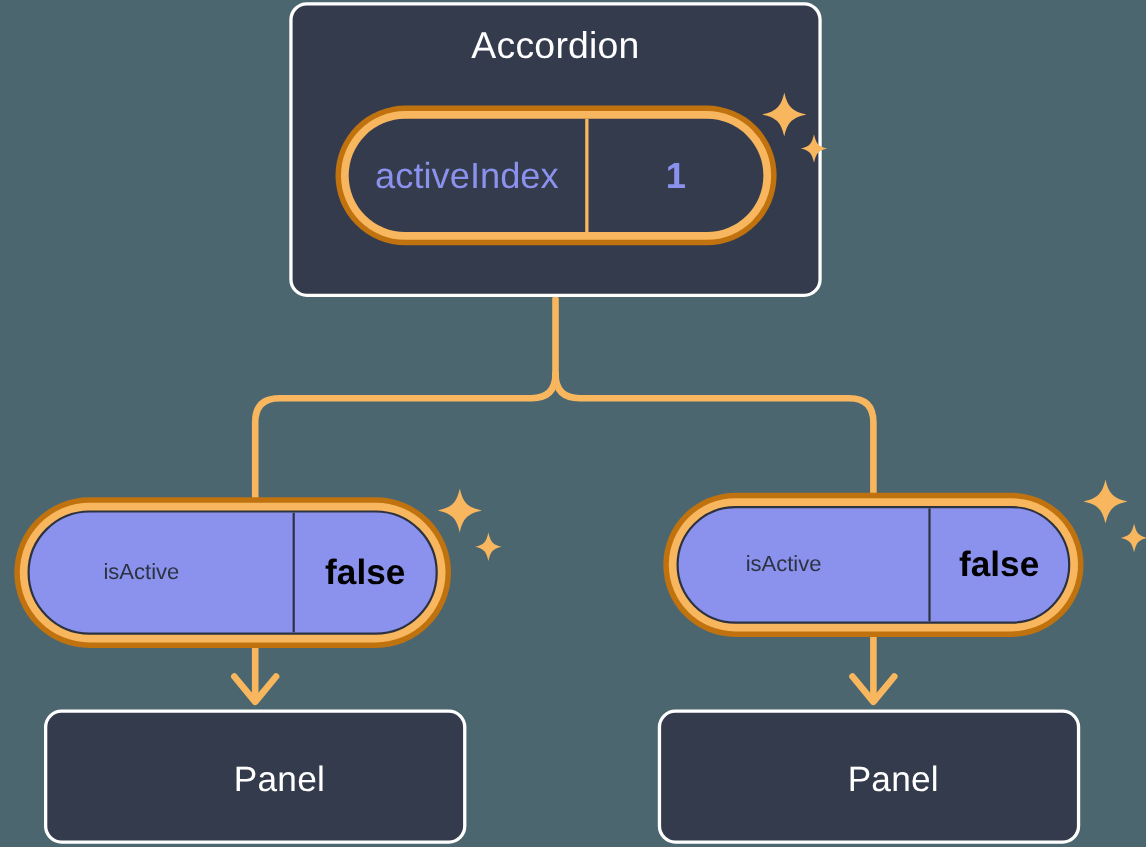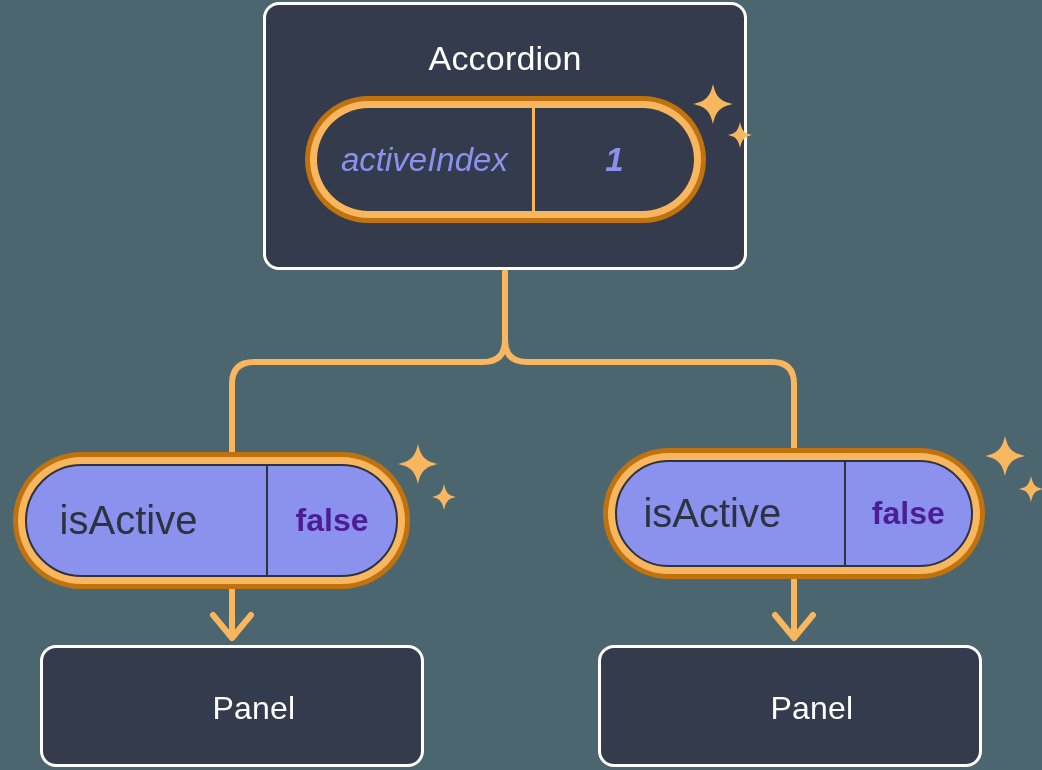--- a/index.html
+++ b/index.html
@@ -55,21 +55,21 @@
   #accordion-box {
     left: 263px;
     top: 2px;
     width: 484px;
     height: 268px;
   }
   #accordion-box .component-title {
     position: absolute;
     left: 0;
     right: 0;
-    top: 36px;
+    top: 20px;
   }
 
   .panel-box {
     width: 384px;
     height: 122px;
   }
   #panel-left  { left: 40px;  top: 645px; }
   #panel-right { left: 598px; top: 645px; }
   .panel-box .component-title {
     position: absolute;
@@ -112,46 +112,45 @@
     align-items: center;
     justify-content: center;
     box-sizing: border-box;
     white-space: nowrap;
   }
 
   
   .state-pill.dark .pill-inner {
     background: #343b4c;
     border: none;
-    font-style: italic;
   }
   .state-pill.dark .pill-key {
     color: #8b92ee;
     font-size: 33px;
     font-weight: 400;
   }
   .state-pill.dark .pill-val {
     color: #8b92ee;
     font-size: 33px;
     font-weight: 700;
     border-left: 3px solid #f8b75e;
   }
 
   
   .state-pill.purple .pill-inner {
     background: #8b92ee;
     border: 2px solid #2c3240;
   }
   .state-pill.purple .pill-key {
     color: #2c3240;
-    font-size: 40px;
+    font-size: 20px;
     font-weight: 400;
   }
   .state-pill.purple .pill-val {
-    color: #4c1d95;
+    color: #000000;
     font-size: 32px;
     font-weight: 700;
     border-left: 2px solid #2c3240;
     margin-left: 36px;
   }
 
   
   #pill-active-index {
     left: 305px;
     top: 96px;

